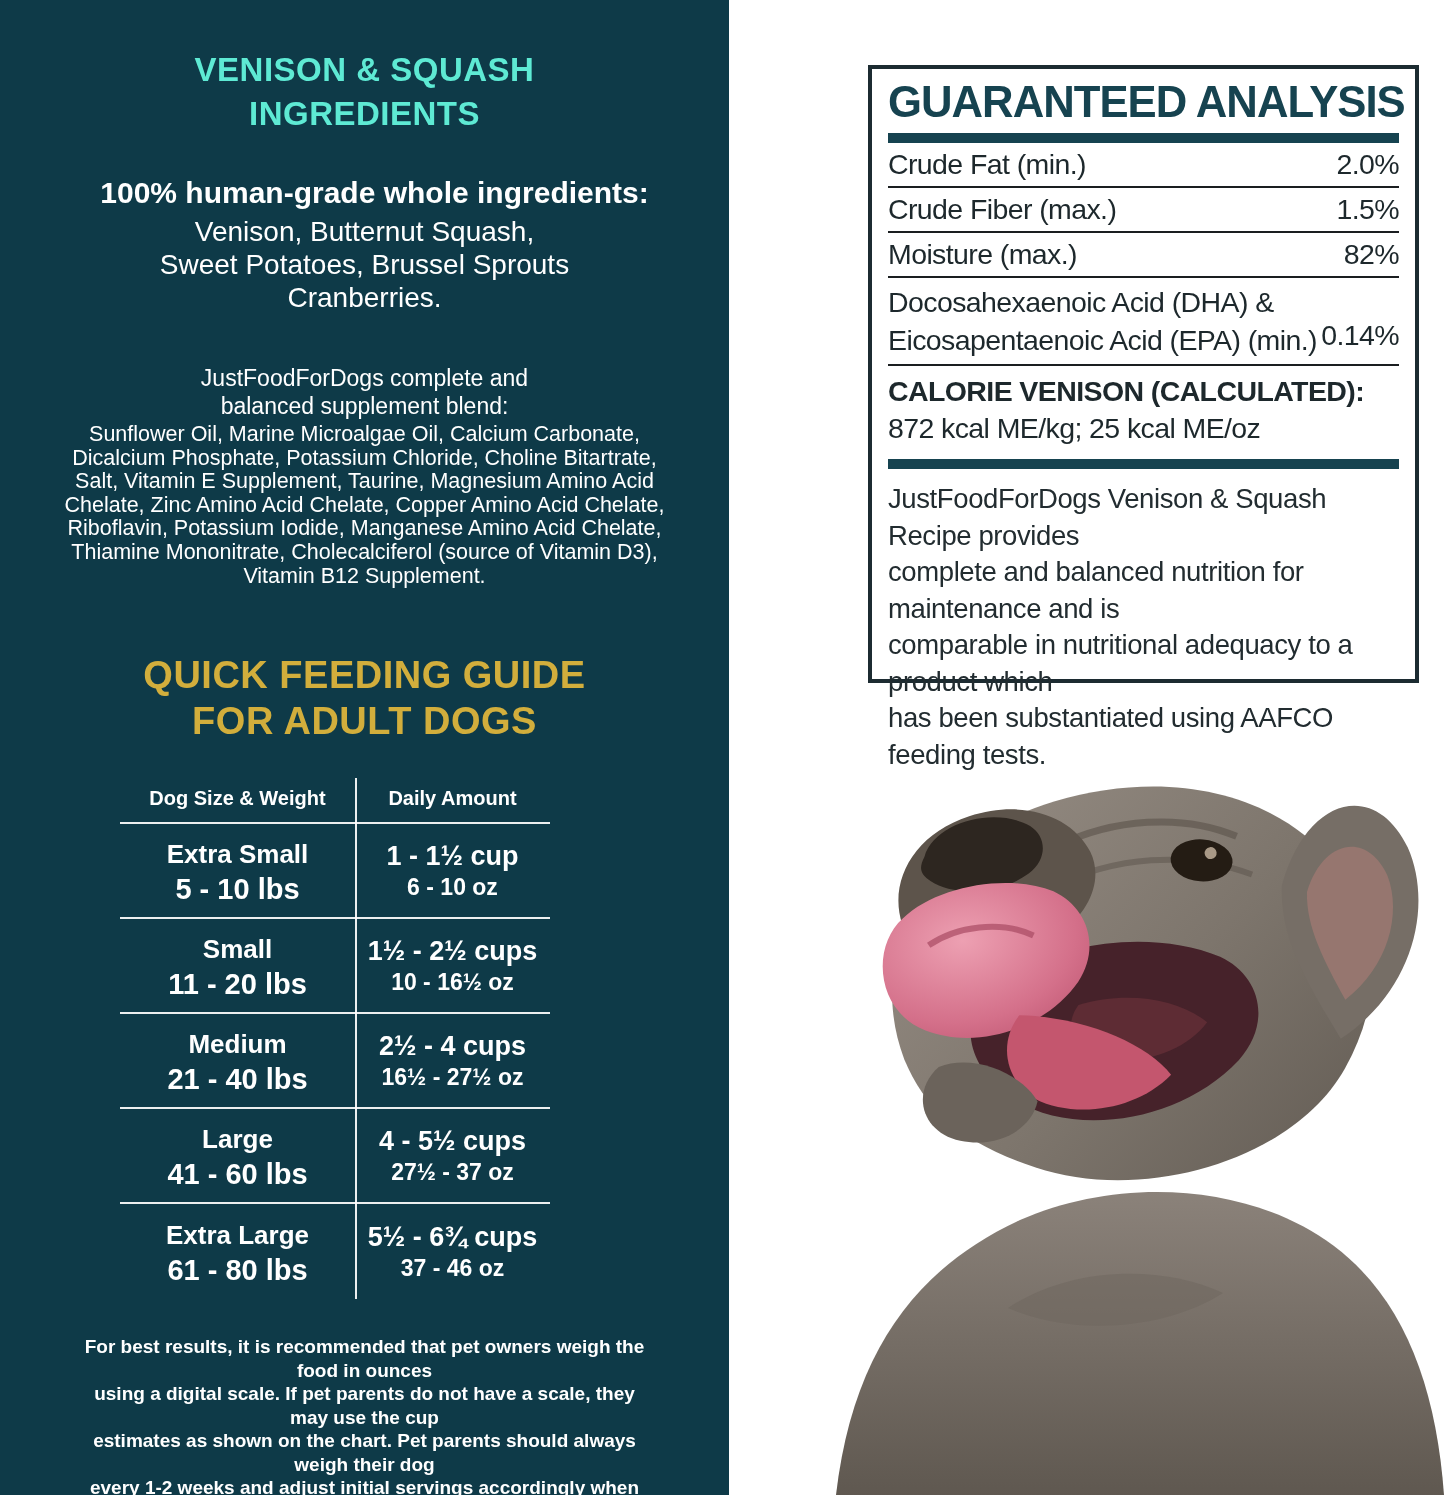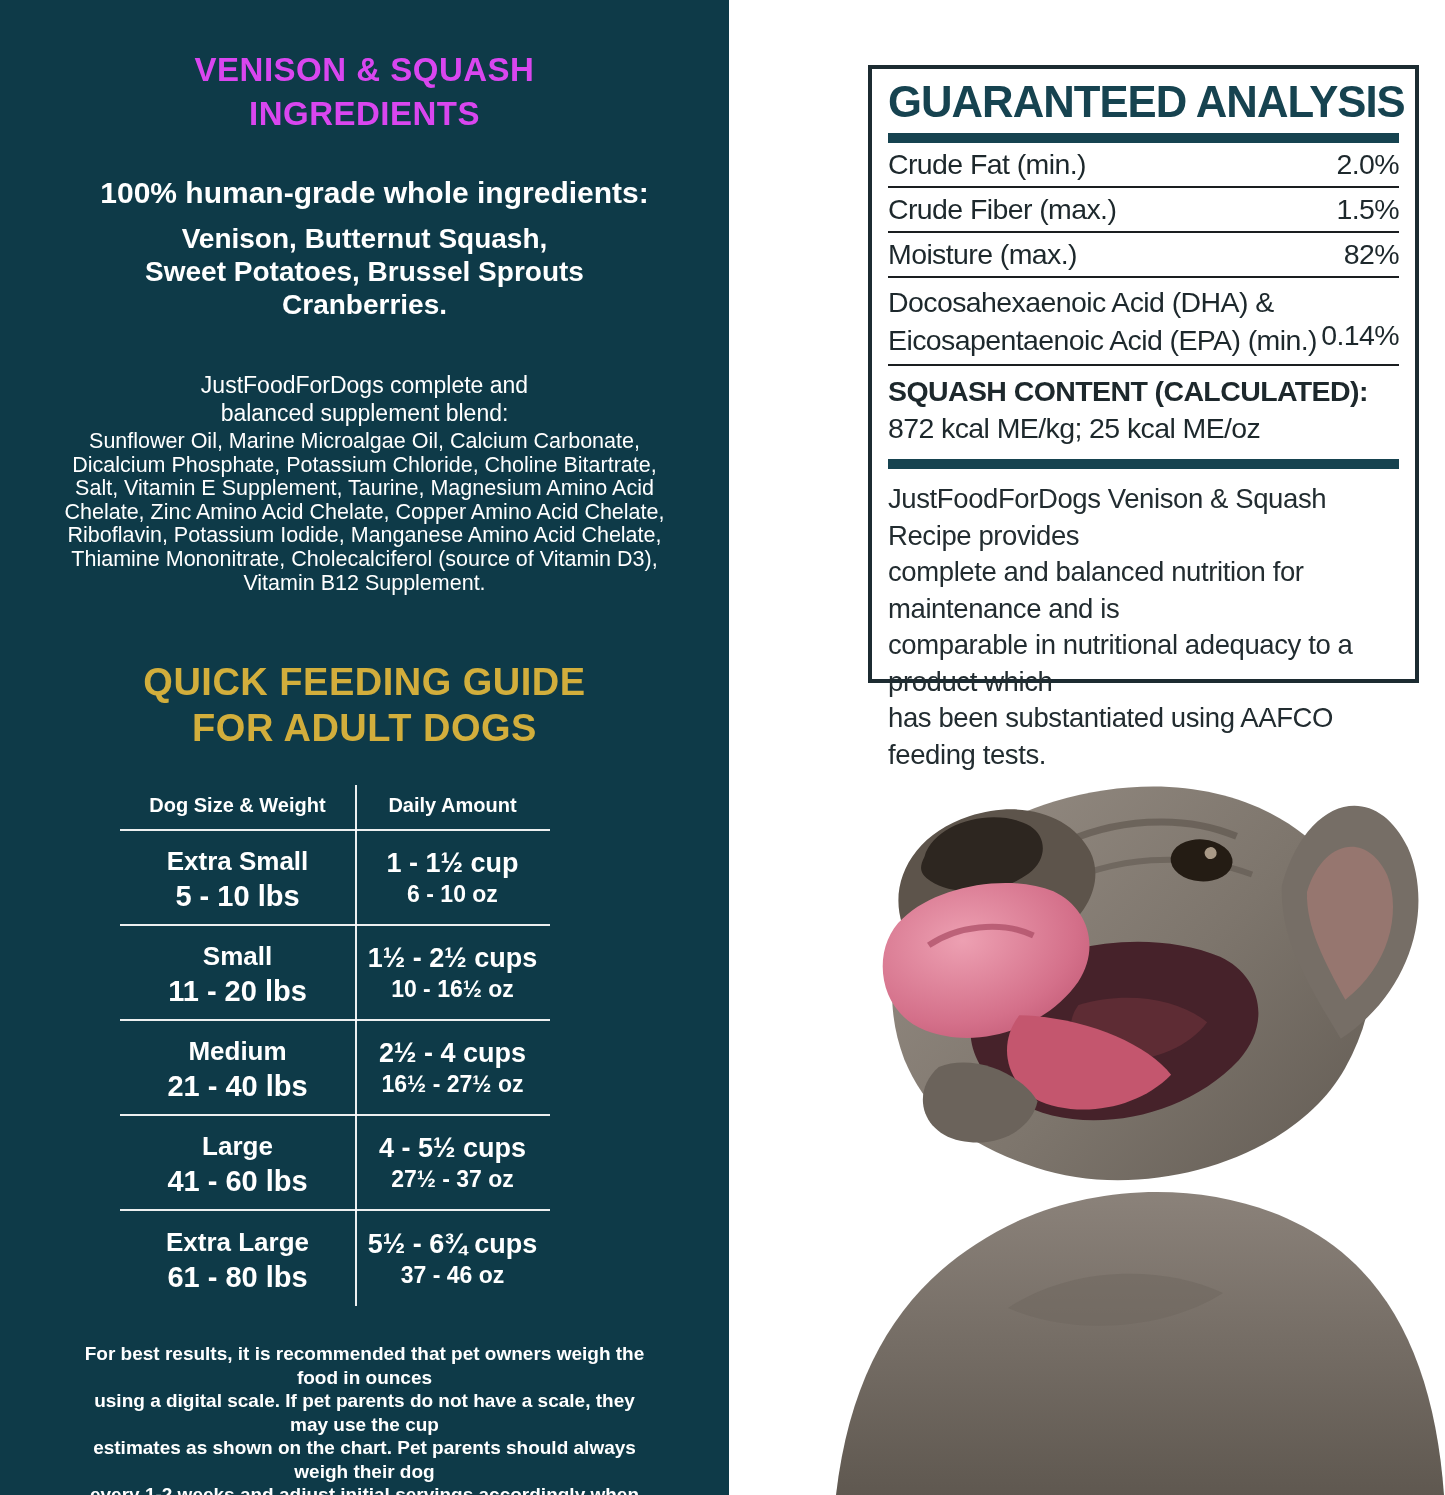--- a/index.html
+++ b/index.html
@@ -10,24 +10,24 @@
     background:#ffffff; overflow:hidden;
   }
 
   
   .left-panel {
     position:absolute; left:0; top:0; width:729px; height:1495px;
     background:#0e3a48; color:#ffffff; text-align:center;
   }
   .ingredients-title {
     padding-top:48px; font-size:33px; line-height:44px; font-weight:800;
-    color:#d946ef; letter-spacing:0.5px;
+    color:#5eead4; letter-spacing:0.5px;
   }
   .whole-heading { margin-top:40px; font-size:30px; font-weight:800;padding-left:20px; }
-  .whole-lines { margin-top:12px; font-size:28px; line-height:33px; font-weight:700; }
+  .whole-lines { margin-top:5px; font-size:28px; line-height:33px; font-weight:400; }
   .supp-heading { margin-top:50px; font-size:23px; line-height:28px; font-weight:400; }
   .blend-lines { margin-top:3px; font-size:21.5px; line-height:23.6px; font-weight:400; }
   .feeding-title {
     margin-top:64px; font-size:38px; line-height:46px; font-weight:800;
     color:#d2ae3c; letter-spacing:0.5px;
   }
 
   .feeding-table {
     position:relative; margin:30px 0 0 120px; width:430px; 
   }
@@ -216,21 +216,21 @@
 
     <div class="ga-row-dha">
       <div class="ga-dha-labels">
         <span>Docosahexaenoic Acid (DHA) &amp;</span>
         <span>Eicosapentaenoic Acid (EPA) (min.)</span>
       </div>
       <span class="ga-dha-value">0.14%</span>
     </div>
 
     <div class="ga-cal">
-      <div class="ga-cal-heading">SQUASH CONTENT (CALCULATED):</div>
+      <div class="ga-cal-heading">CALORIE VENISON (CALCULATED):</div>
       <div class="ga-cal-value">872 kcal ME/kg; 25 kcal ME/oz</div>
     </div>
     <div class="ga-bar"></div>
 
     <div class="ga-para">
       <div>JustFoodForDogs Venison &amp; Squash Recipe provides</div>
       <div>complete and balanced nutrition for maintenance and is</div>
       <div>comparable in nutritional adequacy to a product which</div>
       <div>has been substantiated using AAFCO feeding tests.</div>
     </div>

